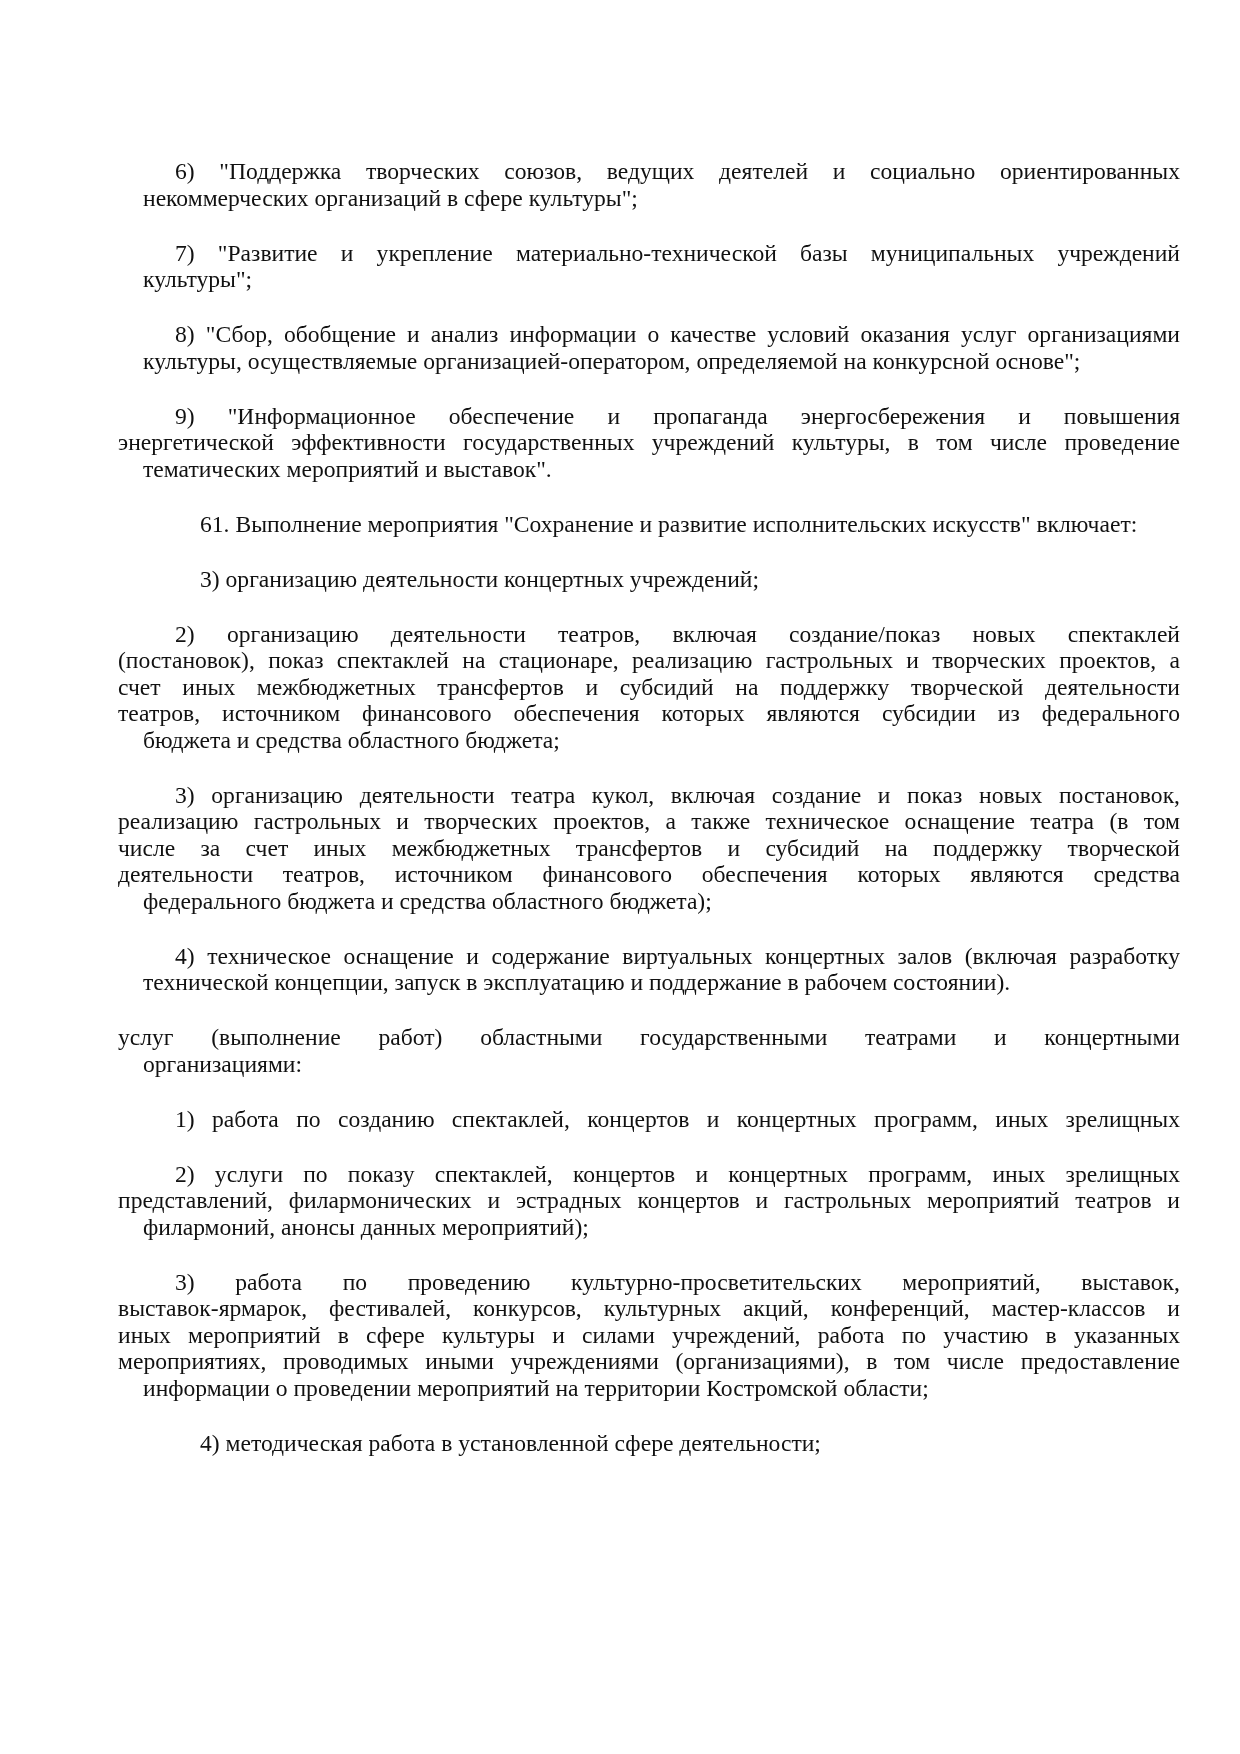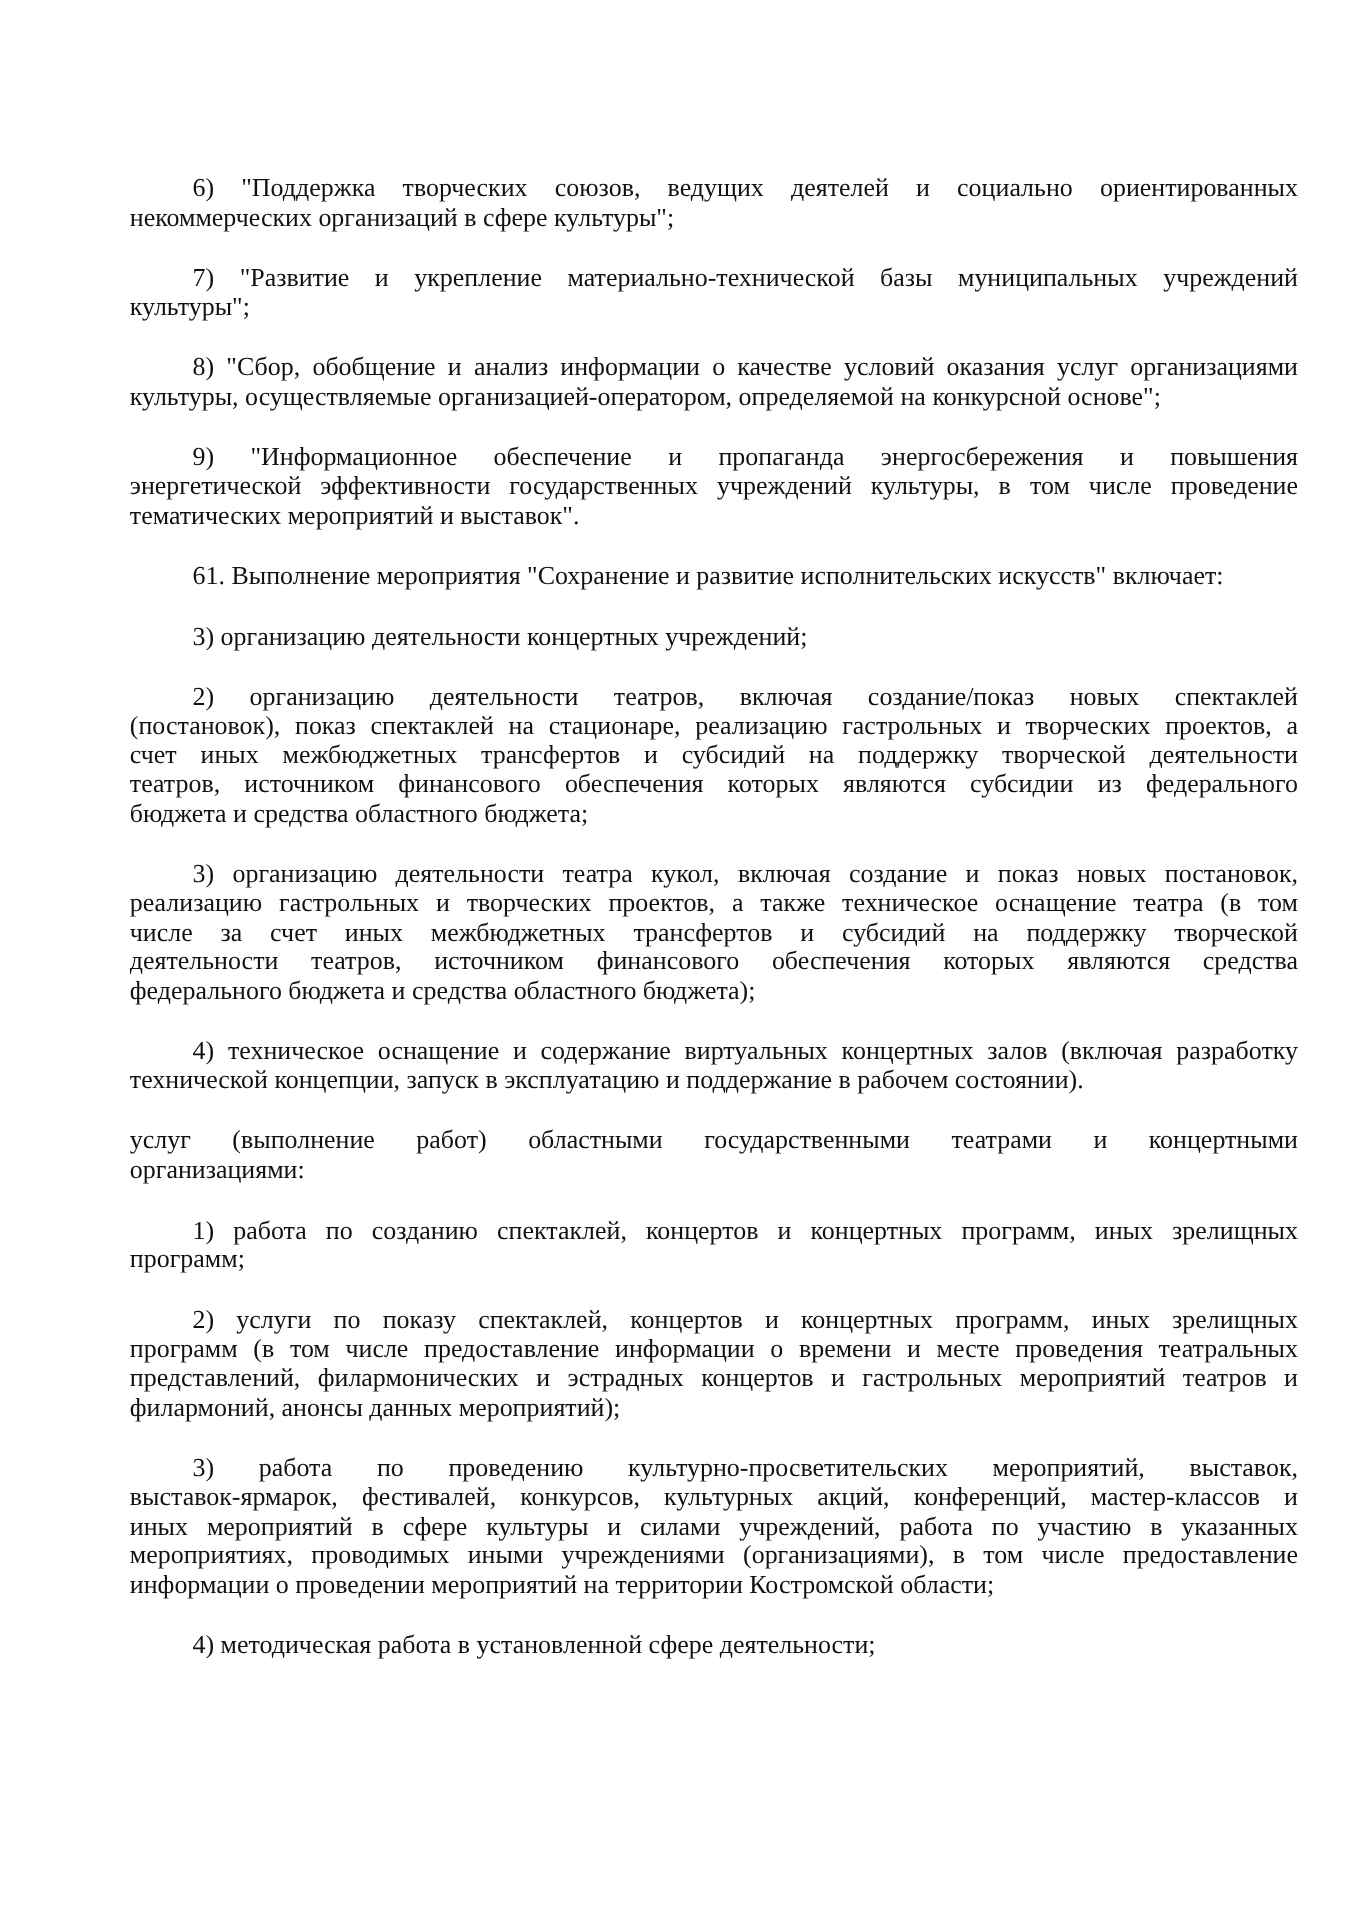--- a/index.html
+++ b/index.html
@@ -36,20 +36,21 @@
       text-align-last: justify;
       white-space: normal;
       overflow: hidden;
     }
     .line.first {
       padding-left: 57px;
     }
     .line.last {
       text-align: left;
       text-align-last: left;
+      margin-left: 25px;
     }
   </style>
 </head>
 <body>
 
 <div class="page">
   <div class="para">
     <span class="line just first">6) "Поддержка творческих союзов, ведущих деятелей и социально ориентированных</span>
     <span class="line last">некоммерческих организаций в сфере культуры";</span>
   </div>
@@ -99,26 +100,24 @@
     <span class="line last">технической концепции, запуск в эксплуатацию и поддержание в рабочем состоянии).</span>
   </div>
 
   <div class="para">
     <span class="line just">услуг (выполнение работ) областными государственными театрами и концертными</span>
     <span class="line last">организациями:</span>
   </div>
 
   <div class="para">
     <span class="line just first">1) работа по созданию спектаклей, концертов и концертных программ, иных зрелищных</span>
-    <span class="line last">программ;</span>
   </div>
 
   <div class="para">
     <span class="line just first">2) услуги по показу спектаклей, концертов и концертных программ, иных зрелищных</span>
-    <span class="line just">программ (в том числе предоставление информации о времени и месте проведения театральных</span>
     <span class="line just">представлений, филармонических и эстрадных концертов и гастрольных мероприятий театров и</span>
     <span class="line last">филармоний, анонсы данных мероприятий);</span>
   </div>
 
   <div class="para">
     <span class="line just first">3) работа по проведению культурно-просветительских мероприятий, выставок,</span>
     <span class="line just">выставок-ярмарок, фестивалей, конкурсов, культурных акций, конференций, мастер-классов и</span>
     <span class="line just">иных мероприятий в сфере культуры и силами учреждений, работа по участию в указанных</span>
     <span class="line just">мероприятиях, проводимых иными учреждениями (организациями), в том числе предоставление</span>
     <span class="line last">информации о проведении мероприятий на территории Костромской области;</span>

